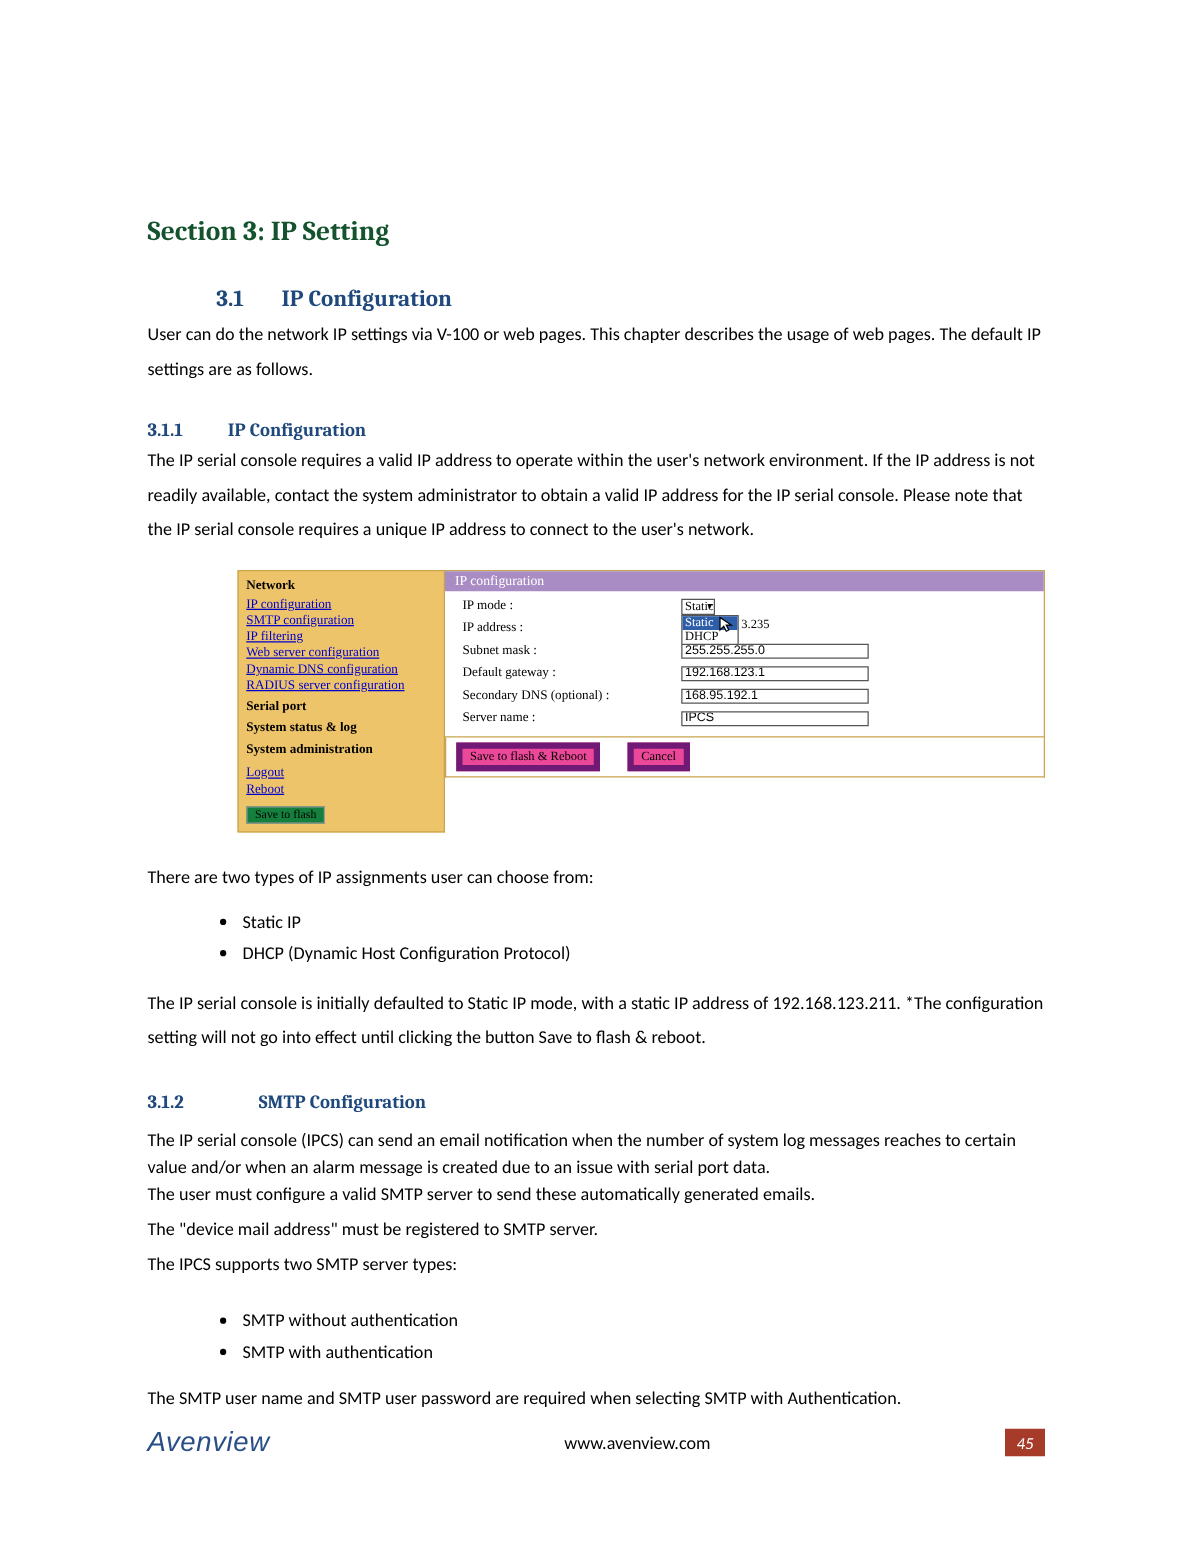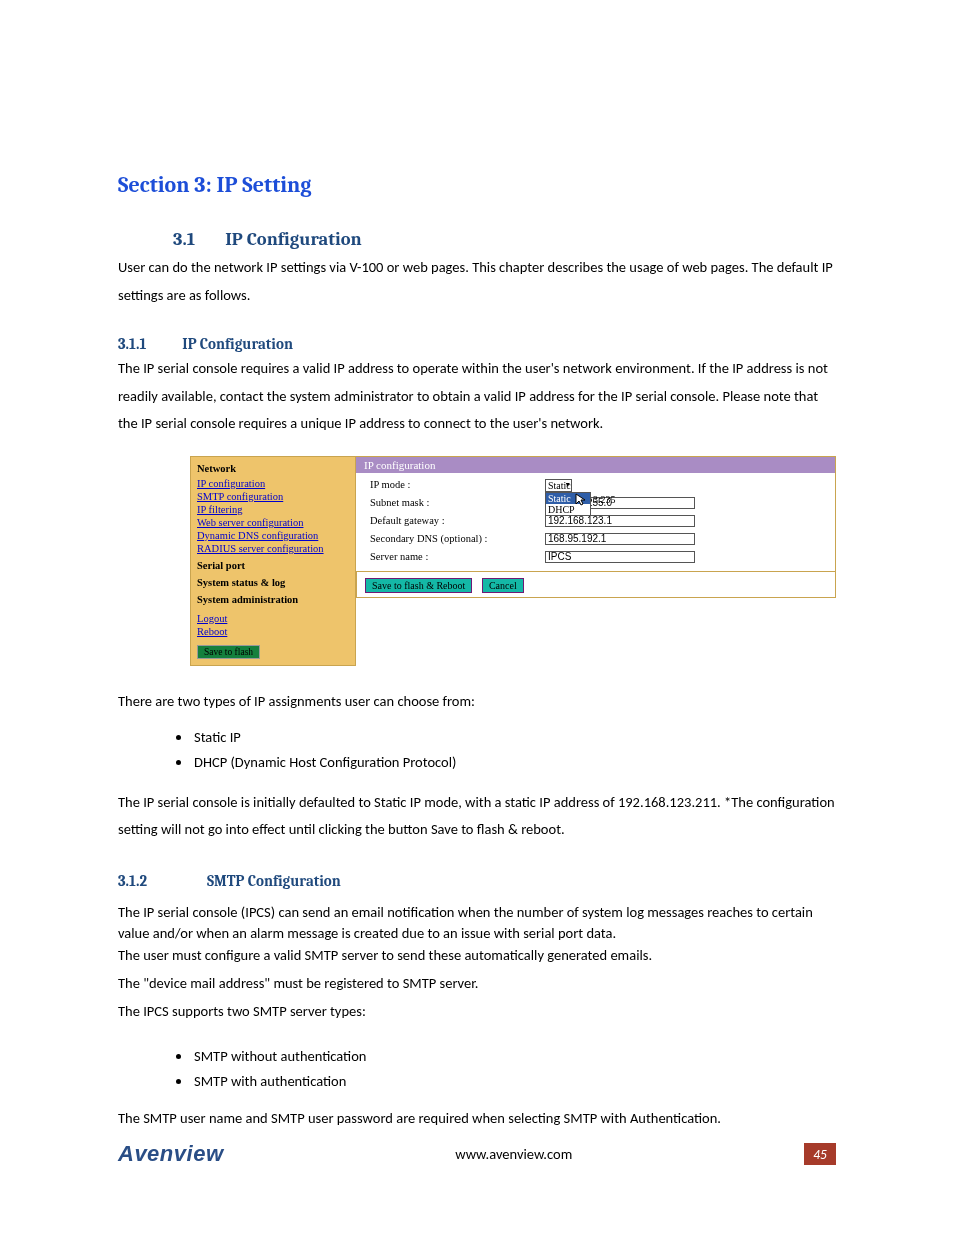--- a/index.html
+++ b/index.html
@@ -12,21 +12,21 @@
   }
   .page {
     width: 954px;
     height: 1235px;
     position: relative;
     box-sizing: border-box;
     padding: 172px 118px 0 118px;
   }
   .h1 {
     font-family: Cambria, Georgia, serif;
-    color: #1d4ed8;
+    color: #14532d;
     font-weight: 700;
     font-size: 22px;
     margin-bottom: 30px;
   }
   .h2-row { display:flex; gap: 30px; margin-bottom: 4px;}
   .h2-num, .h2-txt {
     font-family: Cambria, Georgia, serif;
     color: #1f497d;
     font-weight: 700;
     font-size: 18.5px;
@@ -87,32 +87,32 @@
     position:absolute; left:-1px; top:12px; background:#fff; border:1px solid #555; font-size:10px; width:44px;
   }
   .mp-drop div { padding:0 2px; }
   .mp-drop .sel { background:#2f5ea8; color:#fff;}
   .cursor {
     position:absolute;
     display:inline-block;
   }
   .cursor svg { display:block;}
   .btnbar { border:1px solid #c9a44f; border-top:none; padding:4px 8px 4px 8px;}
-  .wbtn { display:inline-block; background:#14b8a6; border:1px solid #701a75; font-size:10px; padding:1px 6px; margin-right:6px;}
+  .wbtn { display:inline-block; background:#ec4899; border:5px solid #701a75; font-size:10px; padding:1px 6px; margin-right:18px;}
   .footer {
     position:absolute;
     left:0; right:0; bottom: 68px;
     display:flex;
     align-items:center;
     padding: 0 118px;
   }
   .logo {
     font-family: "Segoe UI", sans-serif;
     color:#2a4e86;
-    font-weight:700;
+    font-weight:400;
     font-size:22px;
     letter-spacing: 0.5px;
     font-style: italic;
   }
   .foot-url { flex:1; text-align:center; font-size:14.5px;}
   .pagenum {
     background:#a63b2a;
     color:#fff;
     width:32px; height:22px;
     display:flex; align-items:center; justify-content:center;
@@ -175,20 +175,23 @@
               </span>
               <span class="cursor" style="left:30px; top:14px;">
                 <svg width="12" height="14" viewBox="0 0 12 14">
                     <path d="M1 1 L1 11 L4 8 L6 12 L8 11 L6 7 L10 7 Z" fill="#fff" stroke="#000" stroke-width="1"></path>
                   </svg>
               </span>
               <span style="position:absolute; left:48px; top:15px; font-size:10px;">3.235</span>
             </span>
           </div>
           <div class="mp-row">
+            <span class="mp-label">IP address :</span>
+          </div>
+          <div class="mp-row">
             <span class="mp-label">Subnet mask :</span>
             <input class="mp-input" value="255.255.255.0" style="">
           </div>
           <div class="mp-row">
             <span class="mp-label">Default gateway :</span>
             <input class="mp-input" value="192.168.123.1" style="">
           </div>
           <div class="mp-row">
             <span class="mp-label">Secondary DNS (optional) :</span>
             <input class="mp-input" value="168.95.192.1" style="">

